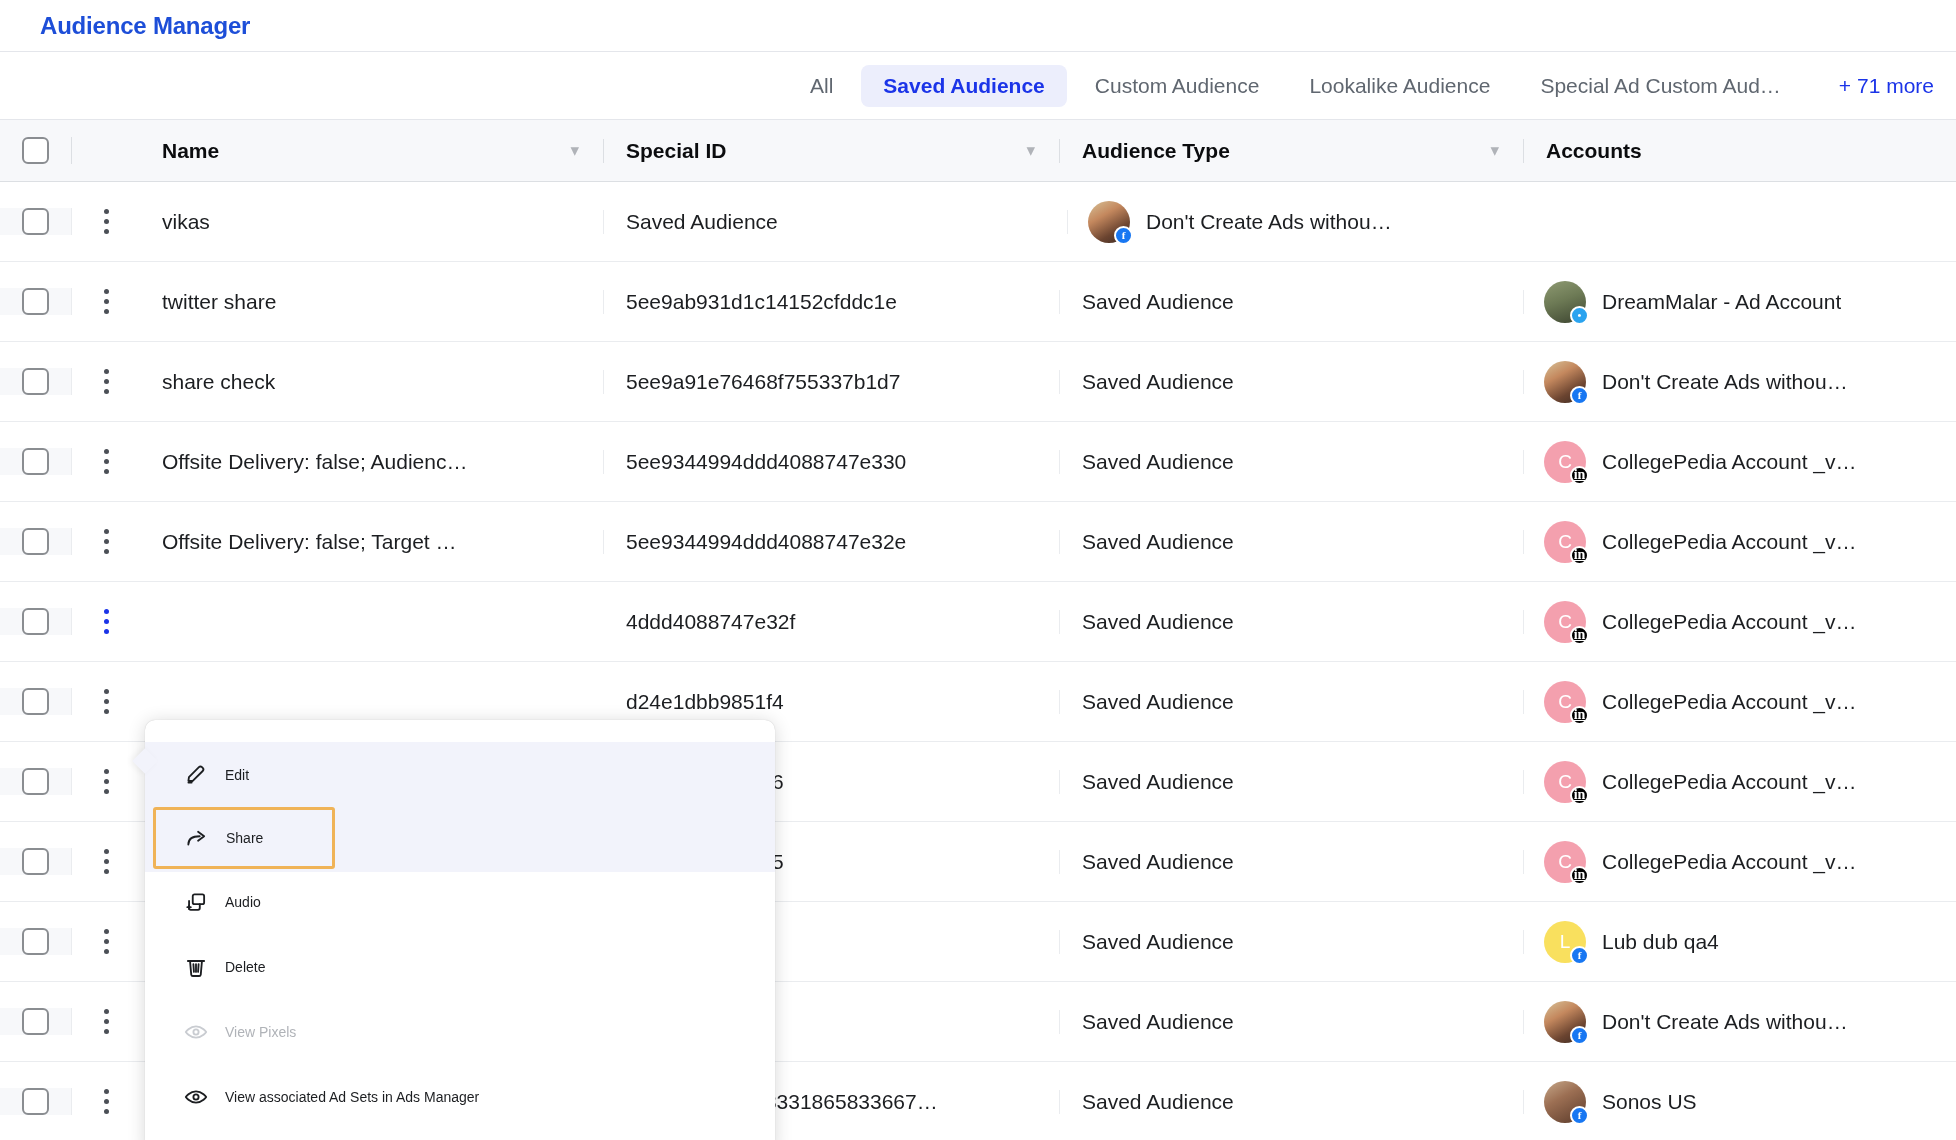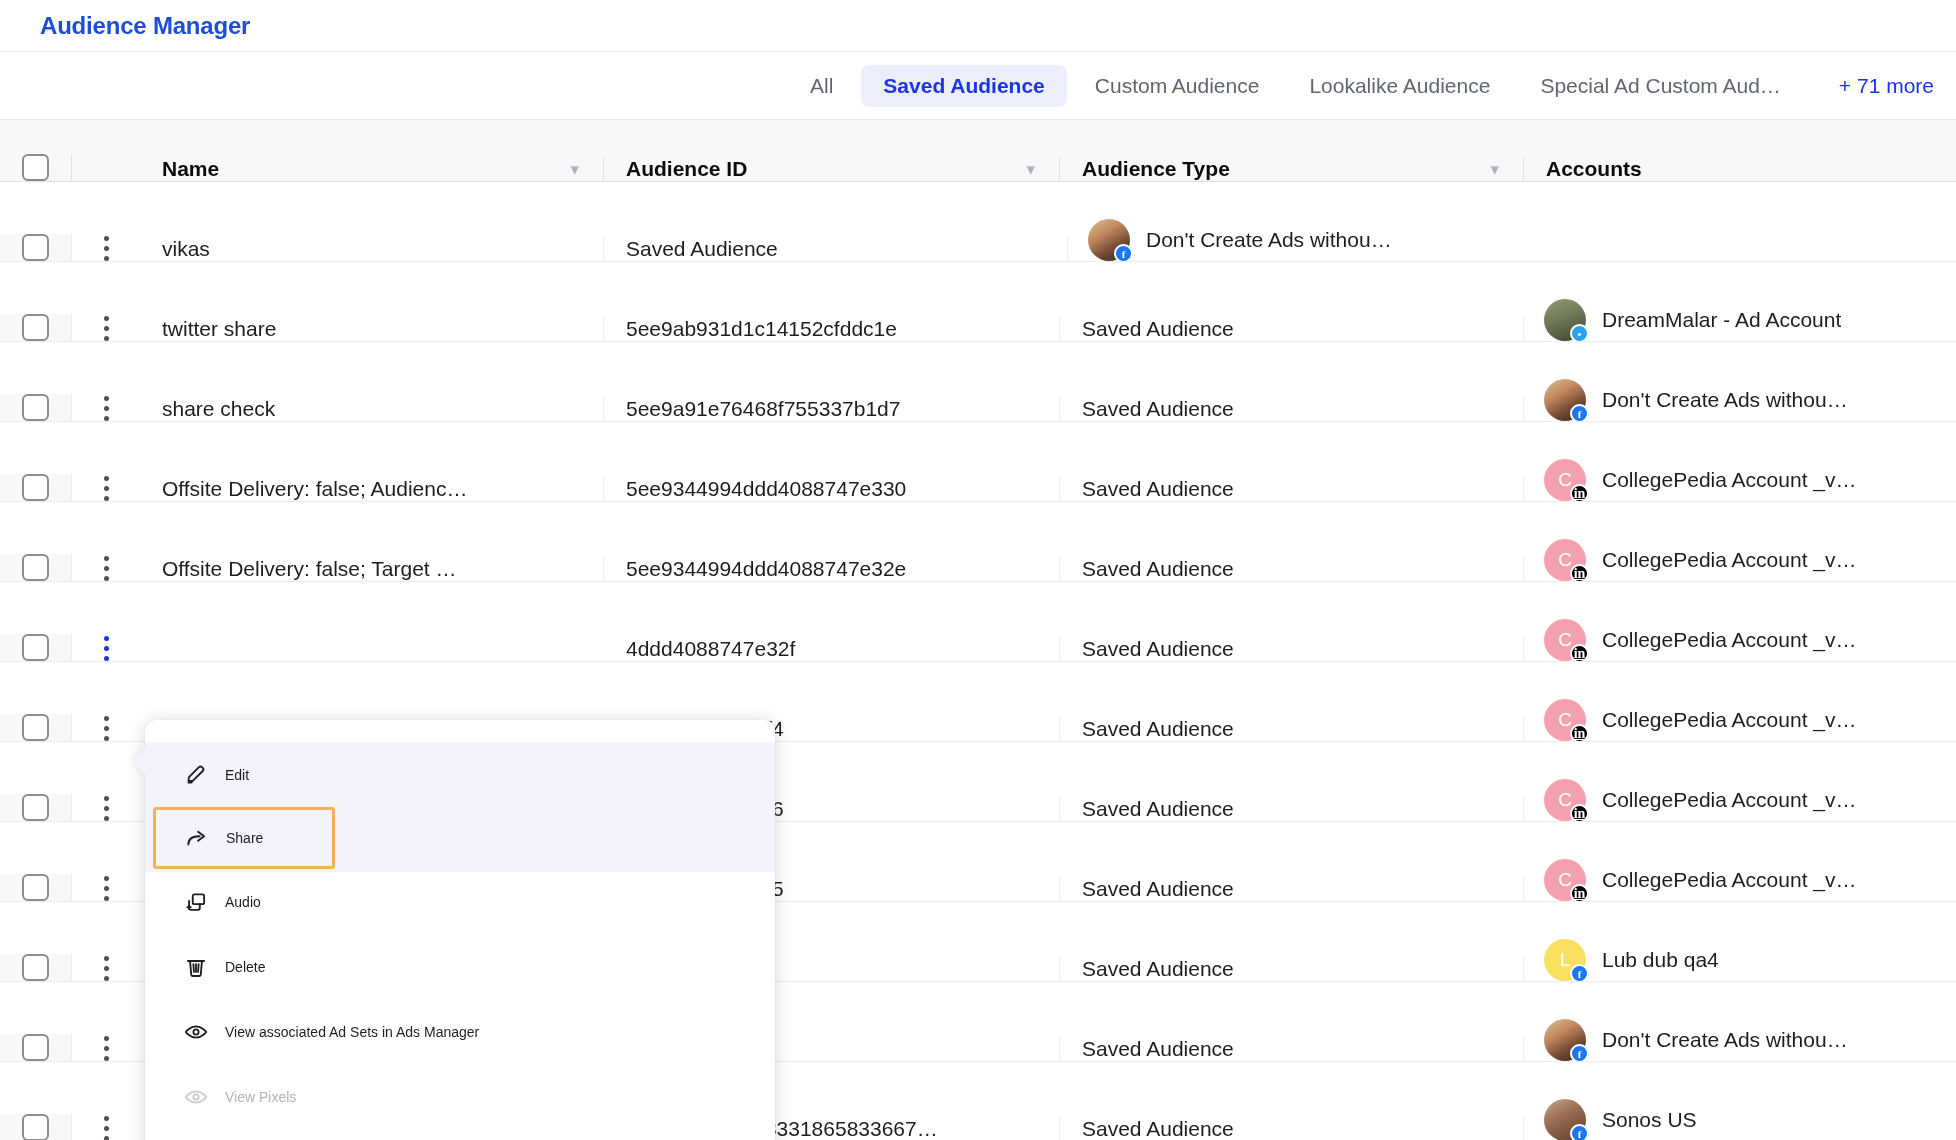--- a/index.html
+++ b/index.html
@@ -39,21 +39,21 @@
     border-radius: 8px;
     white-space: nowrap;
     cursor: pointer;
   }
   .tab.active { background: #eceefc; color: #1b34e8; font-weight: 700; }
   .tab.more   { color: #1b34e8; padding-left: 30px; }
 
   
   .table { width: 100%; position: relative; }
   .row {
-    display: flex; align-items: flex-end;
+    display: flex; align-items: center;
     height: 80px;
     border-bottom: 1px solid #eaecef;
     background: #fff;
   }
   .row.header {
     height: 62px;
     background: #f7f8fa;
     border-bottom: 1px solid #dcdfe3;
   }
 
@@ -200,21 +200,21 @@
   <div class="row header">
     <div class="c-check">
       <div class="checkbox"></div>
     </div>
     <div class="c-kebab"></div>
     <div class="c-name cell">
       <span>Name</span>
       <span class="chev">▾</span>
     </div>
     <div class="c-id cell">
-      <span>Audience ID</span>
+      <span>Special ID</span>
       <span class="chev">▾</span>
     </div>
     <div class="c-type cell">
       <span>Audience Type</span>
       <span class="chev">▾</span>
     </div>
     <div class="c-acct cell">
       <span>Accounts</span>
     </div>
   </div>
@@ -520,33 +520,33 @@
         <div class="ctx-item">
           <span class="ico">
             <svg width="26" height="26" viewBox="0 0 24 24">
               <path stroke="currentColor" fill="none" stroke-width="1.7" stroke-linecap="round" stroke-linejoin="round" d="M4.5 6.5h15"></path>
               <path stroke="currentColor" fill="none" stroke-width="1.7" stroke-linecap="round" stroke-linejoin="round" d="M6.5 6.5 7.6 19a1.5 1.5 0 0 0 1.5 1.3h5.8A1.5 1.5 0 0 0 16.4 19L17.5 6.5"></path>
               <path stroke="currentColor" fill="none" stroke-width="1.7" stroke-linecap="round" stroke-linejoin="round" d="M9.6 9.5l.5 7M12 9.5v7M14.4 9.5l-.5 7"></path>
             </svg>
           </span>
           <span class="lbl">Delete</span>
         </div>
+        <div class="ctx-item disabled">
+          <span class="ico">
+            <svg width="26" height="26" viewBox="0 0 24 24">
+              <path stroke="currentColor" fill="none" stroke-width="1.7" stroke-linecap="round" stroke-linejoin="round" d="M2.6 12S6 6.8 12 6.8 21.4 12 21.4 12 18 17.2 12 17.2 2.6 12 2.6 12Z"></path>
+              <circle stroke="currentColor" fill="none" stroke-width="1.7" stroke-linecap="round" stroke-linejoin="round" cx="12" cy="12" r="2.4"></circle>
+            </svg>
+          </span>
+          <span class="lbl">View Pixels</span>
+        </div>
         <div class="ctx-item">
           <span class="ico">
             <svg width="26" height="26" viewBox="0 0 24 24">
               <path stroke="currentColor" fill="none" stroke-width="1.7" stroke-linecap="round" stroke-linejoin="round" d="M2.6 12S6 6.8 12 6.8 21.4 12 21.4 12 18 17.2 12 17.2 2.6 12 2.6 12Z"></path>
               <circle stroke="currentColor" fill="none" stroke-width="1.7" stroke-linecap="round" stroke-linejoin="round" cx="12" cy="12" r="2.4"></circle>
             </svg>
           </span>
           <span class="lbl">View associated Ad Sets in Ads Manager</span>
         </div>
-        <div class="ctx-item disabled">
-          <span class="ico">
-            <svg width="26" height="26" viewBox="0 0 24 24">
-              <path stroke="currentColor" fill="none" stroke-width="1.7" stroke-linecap="round" stroke-linejoin="round" d="M2.6 12S6 6.8 12 6.8 21.4 12 21.4 12 18 17.2 12 17.2 2.6 12 2.6 12Z"></path>
-              <circle stroke="currentColor" fill="none" stroke-width="1.7" stroke-linecap="round" stroke-linejoin="round" cx="12" cy="12" r="2.4"></circle>
-            </svg>
-          </span>
-          <span class="lbl">View Pixels</span>
-        </div>
       </div>
   </div>
 </div>
 
 </body></html>

